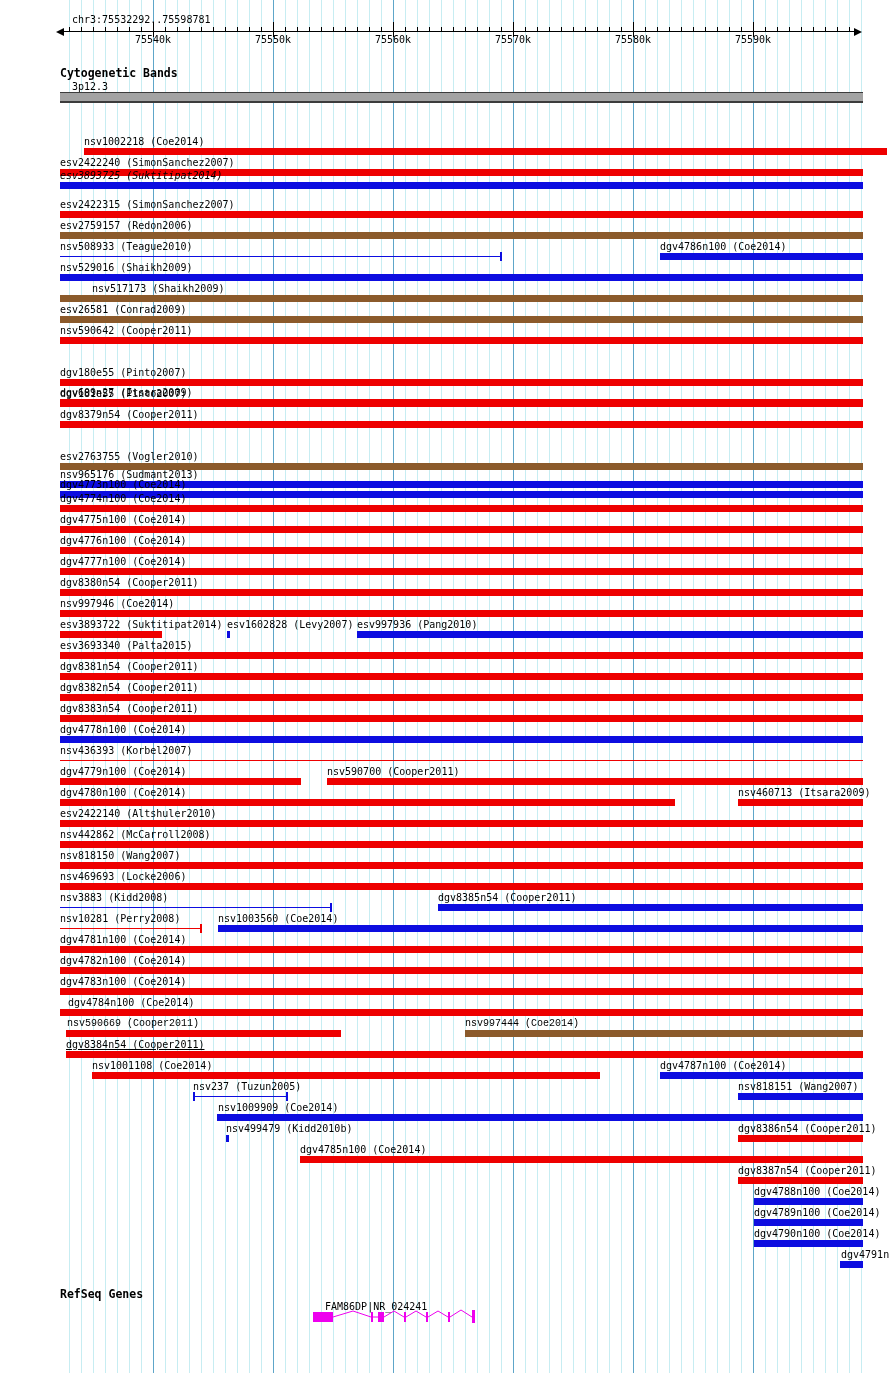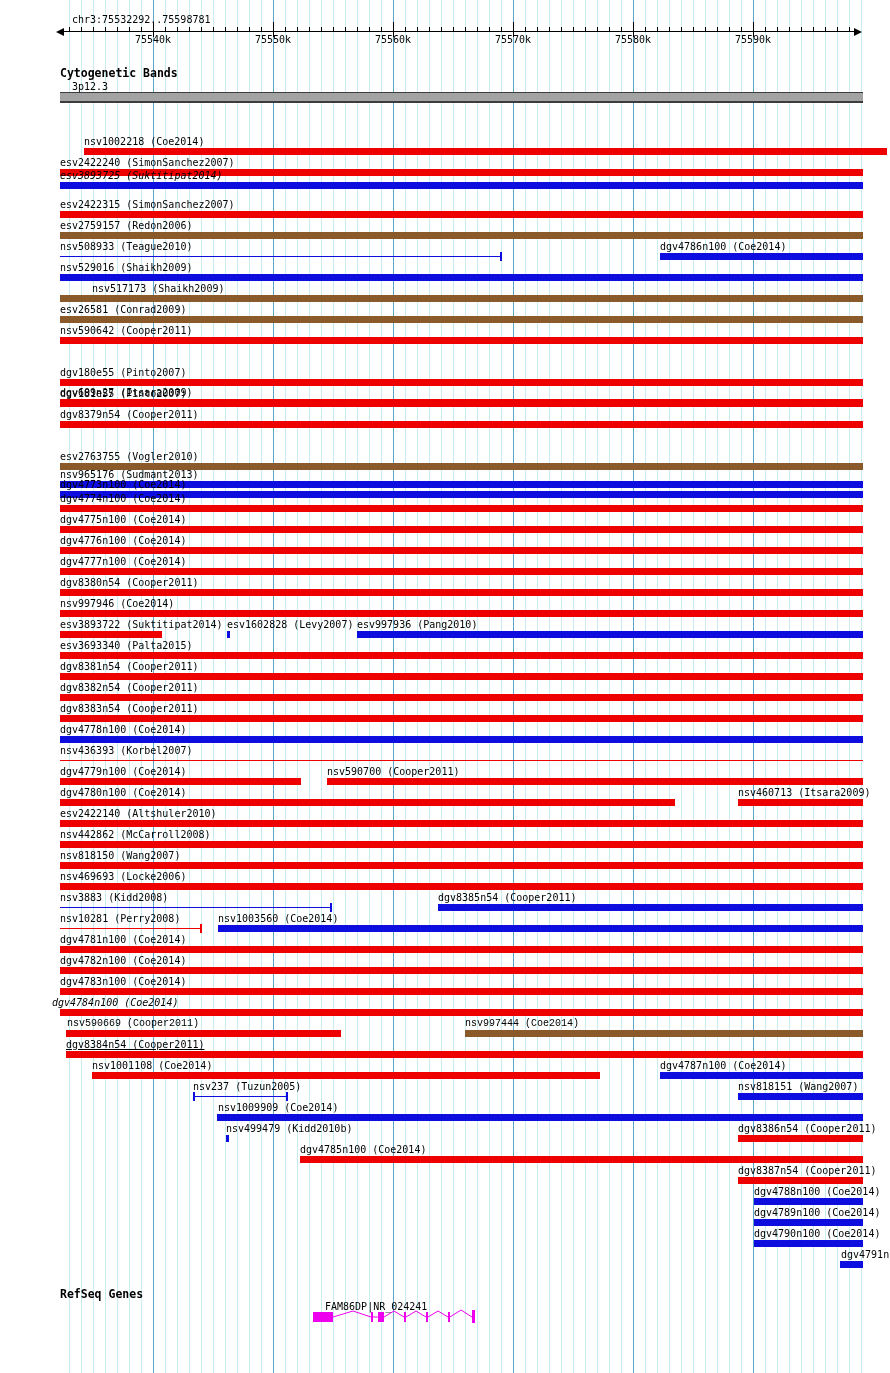--- a/index.html
+++ b/index.html
@@ -316,21 +316,21 @@
       </div>
       <div class="track-row" style="top: 954px;">
         <div class="f-label" style="left: 60px;">dgv4782n100 (Coe2014)</div>
         <div class="f-bar" style="left: 60px; width: 803px; background: rgb(238, 0, 0);"></div>
       </div>
       <div class="track-row" style="top: 975px;">
         <div class="f-label" style="left: 60px;">dgv4783n100 (Coe2014)</div>
         <div class="f-bar" style="left: 60px; width: 803px; background: rgb(238, 0, 0);"></div>
       </div>
       <div class="track-row" style="top: 996px;">
-        <div class="f-label" style="left: 52px; font-style: italic;">dgv4784n100 (Coe2014)</div>
+        <div class="f-label" style="left: 68px;">dgv4784n100 (Coe2014)</div>
         <div class="f-bar" style="left: 60px; width: 803px; background: rgb(238, 0, 0);"></div>
       </div>
       <div class="track-row" style="top: 1017px; font-family: Liberation Mono, monospace;">
         <div class="f-label" style="left: 67px;">nsv590669 (Cooper2011)</div>
         <div class="f-bar" style="left: 66px; width: 275px; background: rgb(238, 0, 0);"></div>
         <div class="f-label" style="left: 465px;">nsv997444 (Coe2014)</div>
         <div class="f-bar" style="left: 465px; width: 398px; background: rgb(139, 90, 43);"></div>
       </div>
       <div class="track-row" style="top: 1038px;">
         <div class="f-label" style="left: 66px; text-decoration: underline;">dgv8384n54 (Cooper2011)</div>

